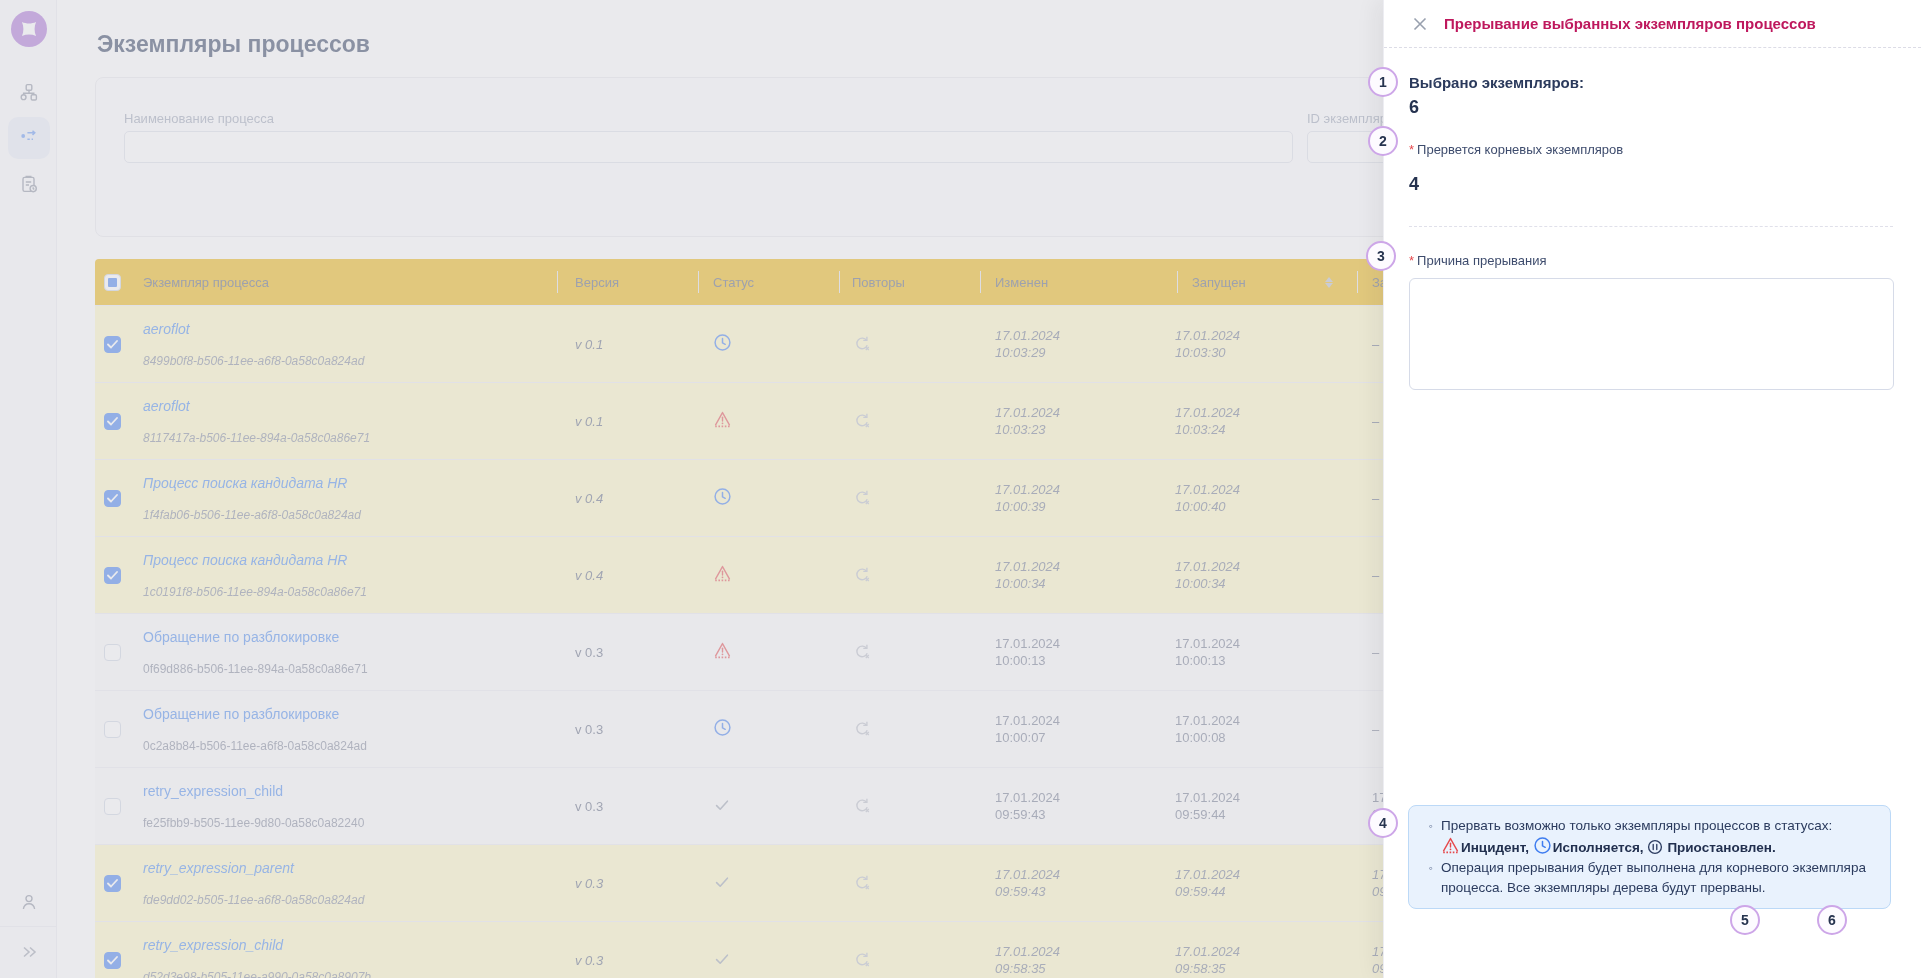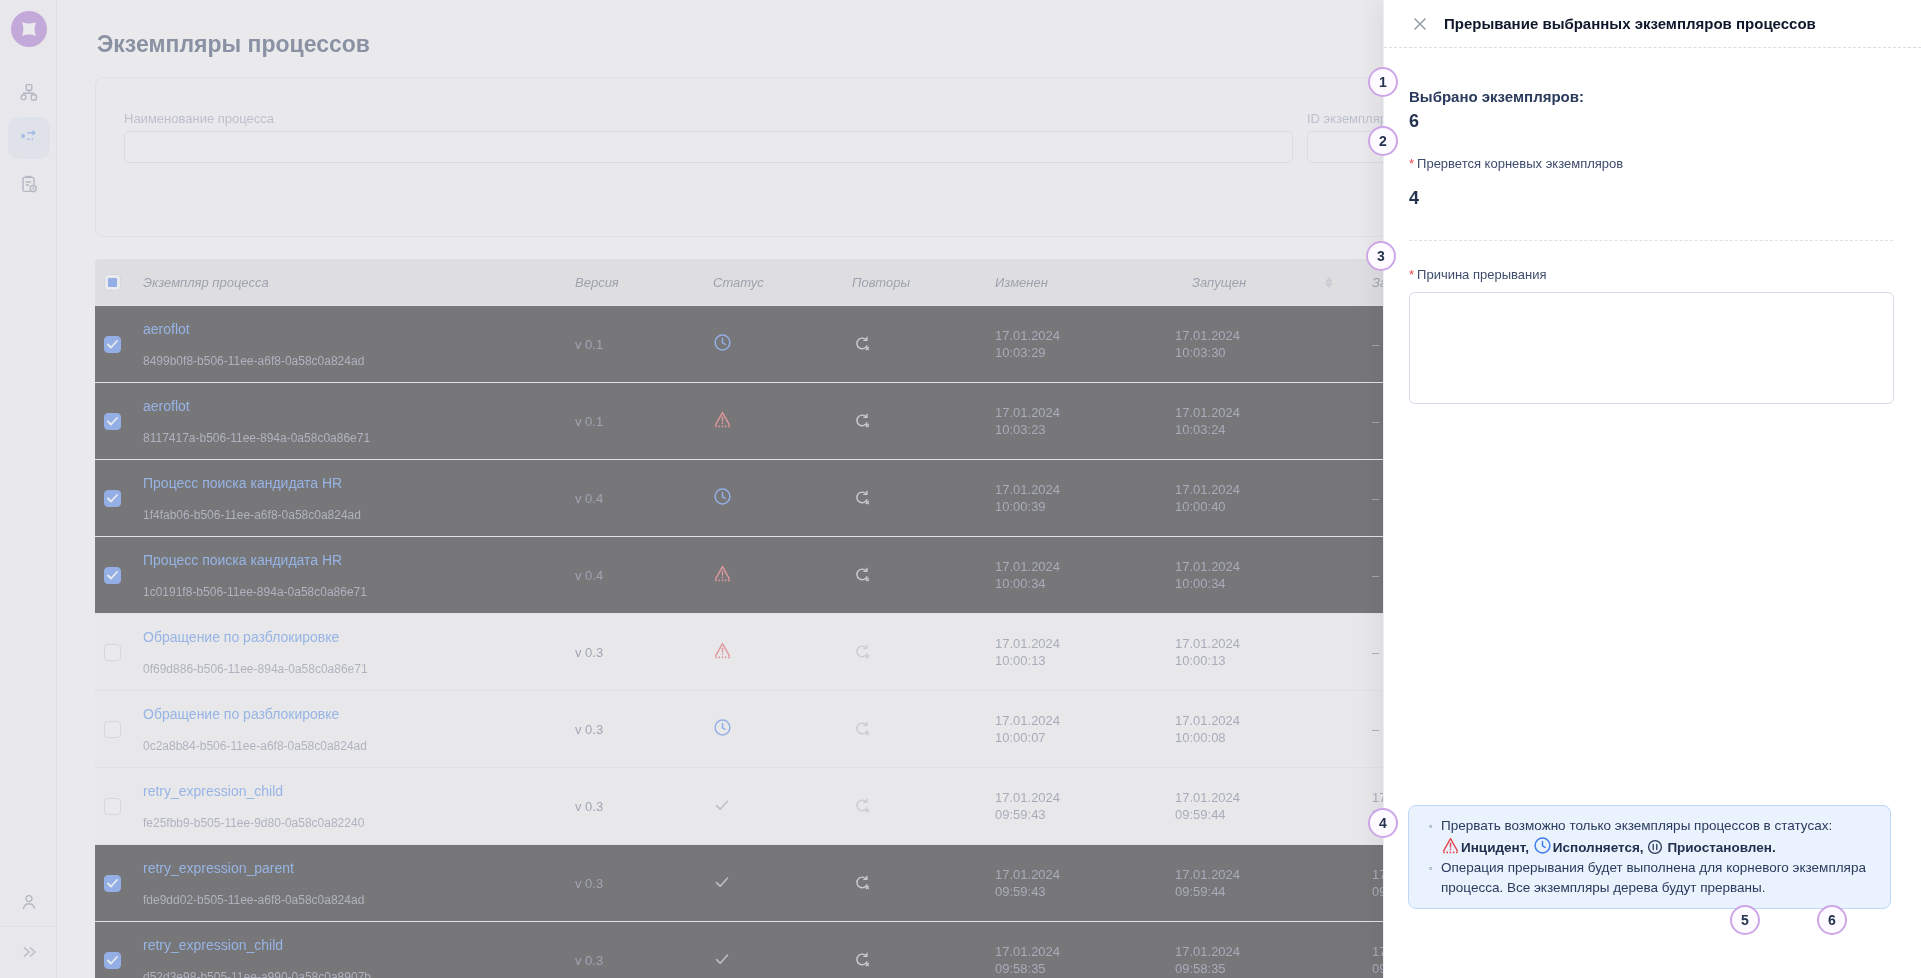--- a/index.html
+++ b/index.html
@@ -29,24 +29,24 @@
   .f-label { position:absolute; font-size:13px; color:#9aa2b5; }
   .f-input { position:absolute; height:32px; background:#fff; border:1px solid #dcdfe8; border-radius:5px; width:100%; font-size:13px; color:#3e4c6d; padding:0 10px; outline:none; }
   .field-name { position:absolute; left:28px; top:33px; width:1169px; }
   .field-id { position:absolute; left:1211px; top:33px; width:260px; }
   .f-label { top:0; }
   .f-input { top:20px; }
 
   
   .table { position:absolute; left:38px; top:247px; width:1810px; }
   .trow { display:flex; align-items:stretch; }
-  .thead { height:46px; background:#e5e5e5; border-radius:4px 4px 0 0;font-style:italic; }
+  .thead { height:46px; background:#eab308; border-radius:4px 4px 0 0; }
   .thead .cell { display:flex; align-items:center; font-size:13px; color:#555e73; position:relative; }
   .tbody .row { height:77px; background:#fafafb; border-top:1px solid #ececf1; display:flex; }
-  .tbody .row.sel { background:#000000; }
+  .tbody .row.sel { background:#fef9c3;font-style:italic; }
   .cell { flex:none; }
   .c-check { width:48px; display:flex; align-items:center; }
   .c-check .cb { margin-left:9px; }
   .c-name  { width:414px; }
   .c-ver   { width:141px; padding-left:18px; }
   .c-status{ width:141px; padding-left:15px; }
   .c-retry { width:141px; padding-left:13px; }
   .c-start { width:180px; padding-left:15px; }
   .c-chg   { width:197px; padding-left:15px; }
   .c-fin   { flex:1 1 auto; padding-left:15px; }
@@ -69,23 +69,23 @@
   .mask { position:absolute; left:0; top:0; width:1383px; height:978px;
     background:rgba(216,216,222,0.55); z-index:40; cursor:pointer; }
 
   
   .drawer { position:absolute; left:1383px; top:0; width:538px; height:978px; background:#fff;
     z-index:50; border-left:1px solid #ededf2; box-shadow:-8px 0 20px rgba(29,35,41,0.06); }
   .d-header { height:48px; display:flex; align-items:center; padding-left:27px;
     border-bottom:1px dashed #dcdce6; }
   .d-close { width:18px; height:18px; display:flex; align-items:center; justify-content:center;
     cursor:pointer; color:#98a0ae; }
-  .d-title { margin-left:15px; font-size:15px; font-weight:700; color:#0f172a; }
+  .d-title { margin-left:15px; font-size:15px; font-weight:700; color:#be185d; }
   .d-body { padding:0 28px 0 25px; }
-  .lbl-strong { margin-top:40px; font-size:15px; font-weight:700; color:#2b3a5c; }
+  .lbl-strong { margin-top:26px; font-size:15px; font-weight:700; color:#2b3a5c; }
   .val-big { margin-top:6px; font-size:18px; font-weight:700; color:#25324f; }
   .lbl-req { margin-top:24px; font-size:13px; color:#3e4c6d; }
   .lbl-req .ast { color:#e5494d; margin-right:3px; }
   .val-big2 { margin-top:17px; font-size:18px; font-weight:700; color:#25324f; }
   .d-divider { margin-top:31px; border-top:1px dashed #e0e0ea; }
   .lbl-reason { margin-top:26px; font-size:13px; color:#3e4c6d; }
   .reason-ta { margin-top:10px; width:485px; height:112px; border:1px solid #d6dbe8; border-radius:6px;
     resize:none; outline:none; font-family:inherit; font-size:13px; color:#3e4c6d; padding:8px 10px; display:block; }
 
   .info-box { position:absolute; left:24px; top:805px; width:483px; min-height:97px;

